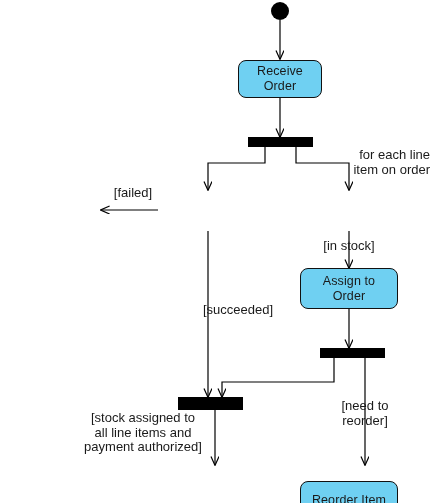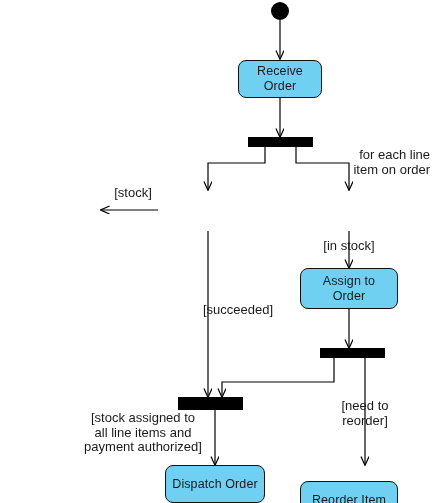--- a/index.html
+++ b/index.html
@@ -118,29 +118,26 @@
 
 
   <div class="node" style="left:300px; top:268px; width:98px; height:41px;justify-content:flex-end;">
     <span class="node-label">Assign to Order</span>
   </div>
 
   <div class="bar" style="left:320px; top:348px; width:65px; height:10px;"></div>
 
   <div class="bar" style="left:178px; top:397px; width:65px; height:13px;"></div>
 
-  <div class="node" style="left:165px; top:465px; width:100px; height:38px;">
-    <span class="node-label">Dispatch Order</span>
-  </div>
 
   <div class="node" style="left:300px; top:465px; width:98px; height:38px;margin-top:16px;">
     <span class="node-label">Reorder Item</span>
   </div>
 
-  <div class="edge-label" style="left:110px; top:186px; width:46px;">[stock]</div>
+  <div class="edge-label" style="left:110px; top:186px; width:46px;">[failed]</div>
 
   <div class="edge-label right-align" style="left:348px; top:148px; width:82px;">for each line
 item on order</div>
 
   <div class="edge-label" style="left:320px; top:239px; width:58px;">[in stock]</div>
 
   <div class="edge-label" style="left:175px; top:303px; width:66px;margin-left:28px;">[succeeded]</div>
 
   <div class="edge-label" style="left:317px; top:399px; width:96px;">[need to reorder]</div>
 

